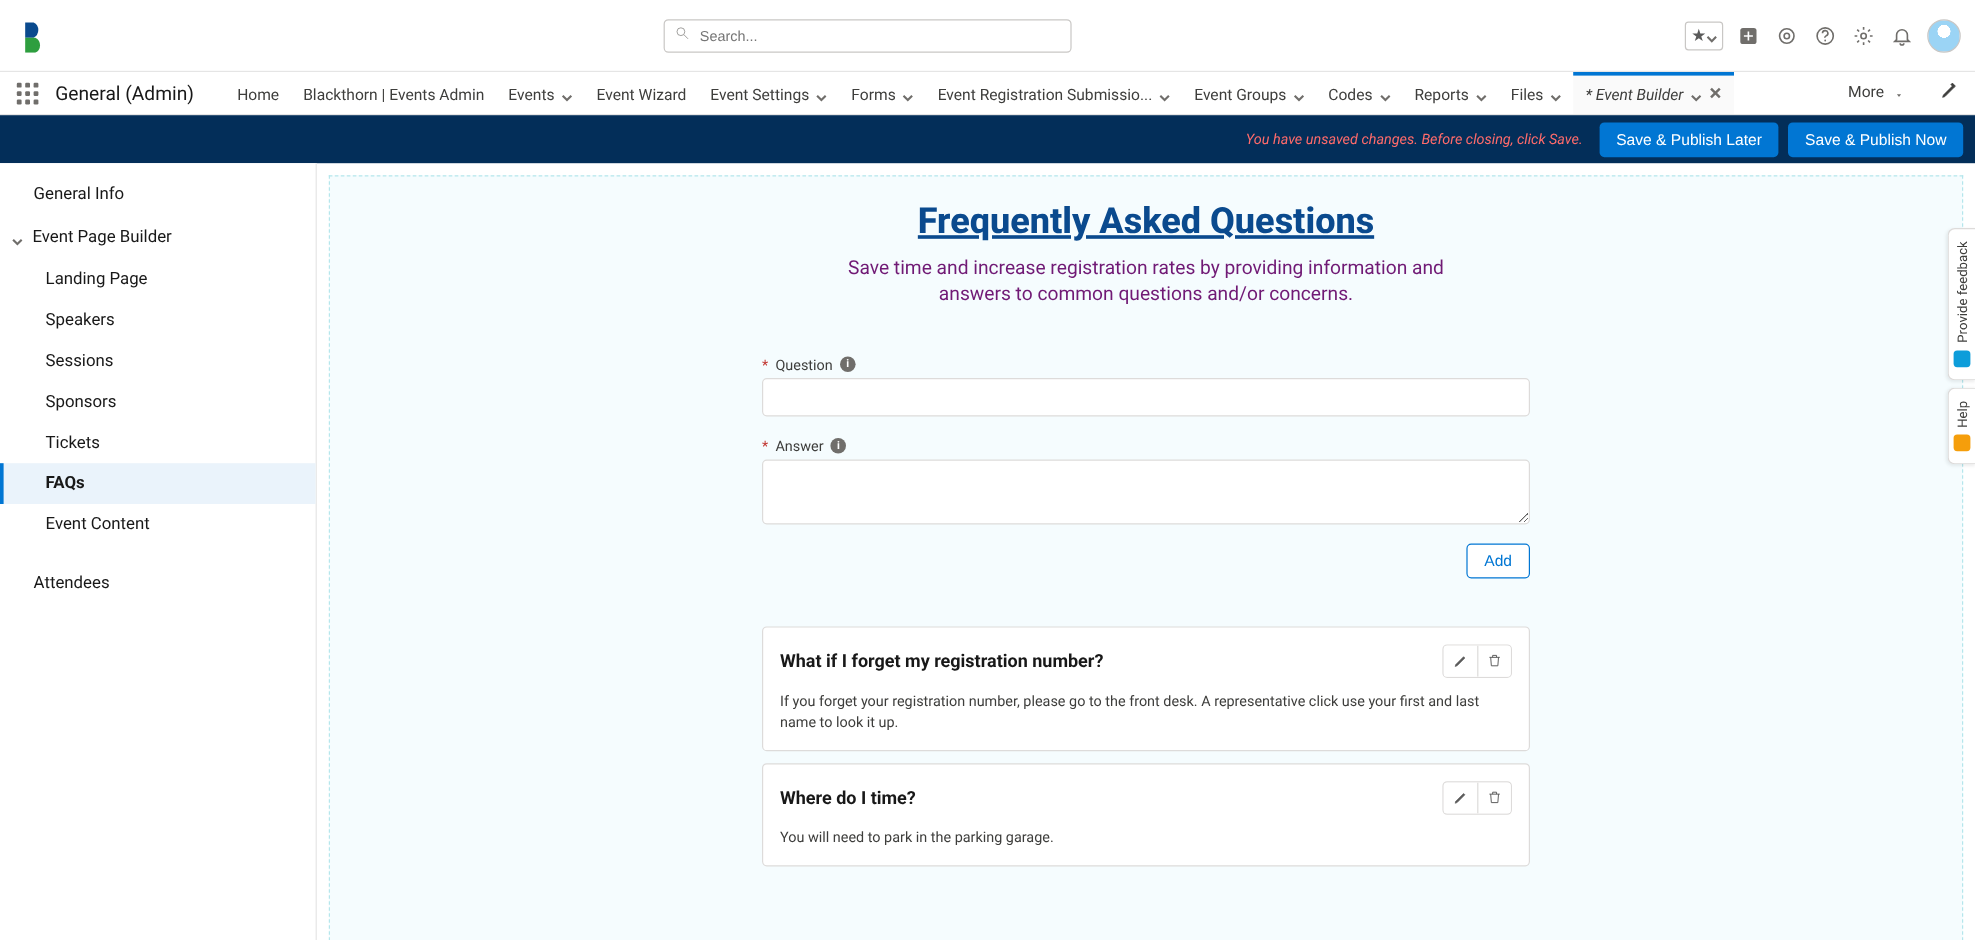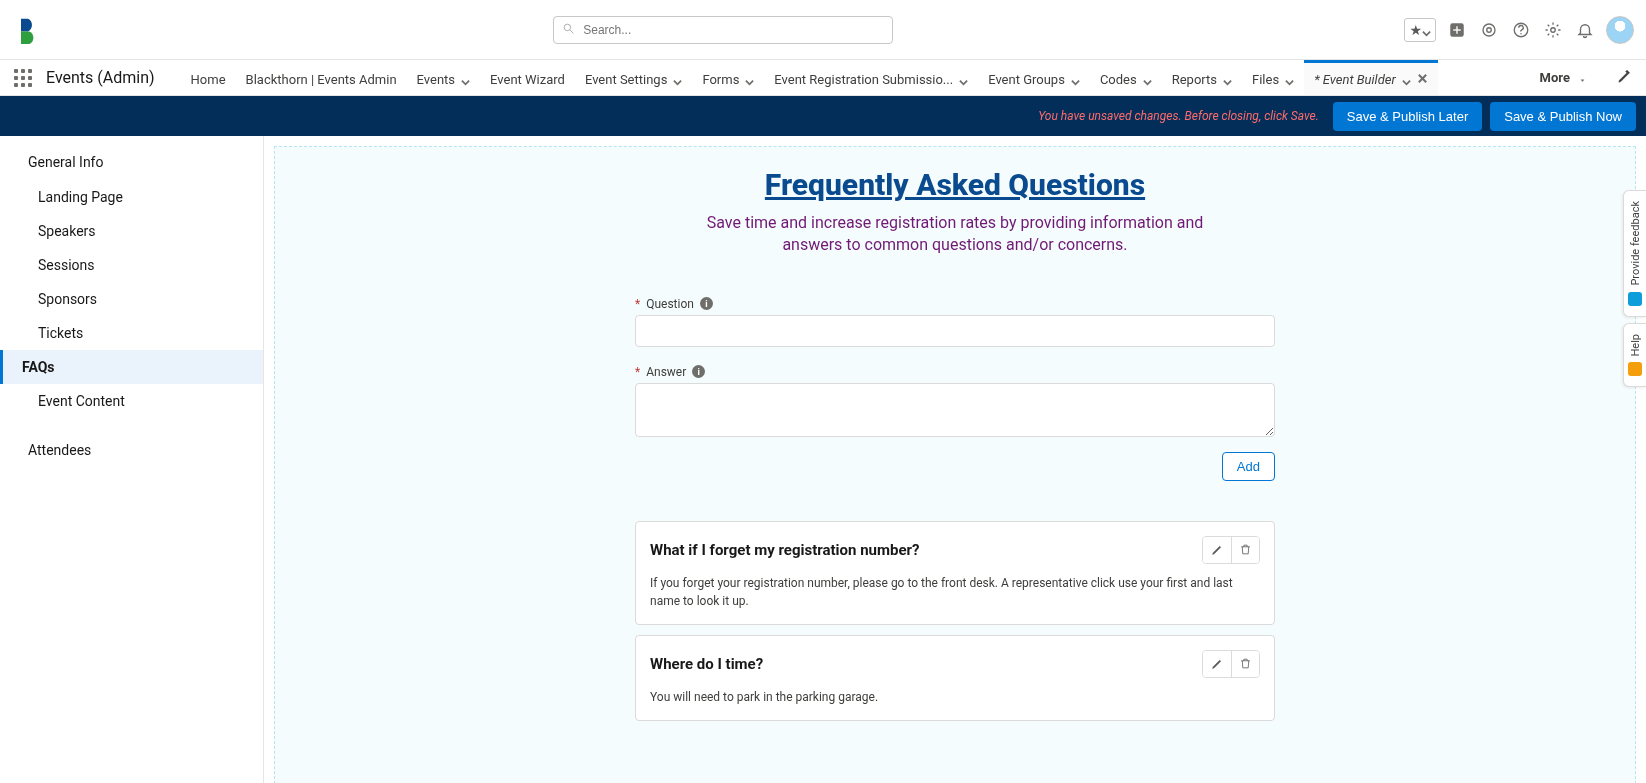--- a/index.html
+++ b/index.html
@@ -63,42 +63,42 @@
     position:relative;border-top:3px solid transparent;white-space:nowrap;
   }
   .nav-item .caret{margin-left:6px;}
   .caret{width:9px;height:9px;display:inline-block;}
   .caret svg{width:9px;height:9px;stroke:#706e6b;fill:none;stroke-width:2;}
   .caretB svg{width:9px;height:9px;stroke:#fff;fill:#706e6b;}
   .nav-item.active{border-top-color:#0176d3;background:#fafafa;}
   .nav-item.active span{font-style:italic;}
   .close-tab{margin-left:6px;color:#706e6b;}
   .close-tab svg{width:11px;height:11px;stroke:#706e6b;stroke-width:2.2;fill:none;}
-  .nav-right{margin-left:auto;display:flex;align-items:center;gap:8px;padding:0 10px;color:#3e3e3c;font-weight:bold;}
+  .nav-right{margin-left:auto;display:flex;align-items:center;gap:8px;padding:0 10px;color:#3e3e3c;}
   .pencil svg{width:15px;height:15px;stroke:#3e3e3c;fill:#3e3e3c;}
 
   
   .action-bar{
     height:40px;background:var(--navy2);display:flex;align-items:center;
     justify-content:flex-end;padding:0 10px;gap:8px;
   }
   .unsaved-msg{color:#ff6b6b;font-style:italic;font-size:12px;margin-right:6px;}
   .btn-primary{
     background:var(--link);color:#fff;border:0;padding:7px 14px;border-radius:4px;
     font-size:13px;font-weight:400;cursor:pointer;
   }
 
   
   .body{display:flex;height:calc(783px - 44px - 36px - 40px);}
   .sidebar{width:264px;border-right:1px solid #e5e5e5;padding-top:8px;background:#fff;flex-shrink:0;}
   .side-item{padding:10px 28px;font-size:14px;color:#181818;}
   .side-parent{display:flex;align-items:center;padding:10px 10px;font-size:14px;color:#181818;}
   .side-parent .caret{margin-right:8px;}
   .side-child{padding:9px 10px 9px 38px;font-size:14px;color:#181818;}
-  .side-child.selected{background:var(--selected);font-weight:700;border-left:3px solid var(--link);padding-left:19px;}
+  .side-child.selected{background:var(--selected);font-weight:700;border-left:3px solid var(--link);padding-left:35px;}
 
   .canvas{
     flex:1;margin:10px;border:1px dashed var(--canvas-border);background:#f5fcfe;
     padding:0 70px 28px 70px;position:relative;overflow:auto;
   }
   .back-link{
     display:flex;align-items:center;gap:6px;color:var(--link);font-size:13px;
     padding:16px 0 12px 0;margin-left:-50px;
   }
   .back-link svg{width:12px;height:12px;stroke:var(--link);fill:none;stroke-width:2;}
@@ -211,21 +211,21 @@
       <i></i>
         <i></i>
         <i></i>
         <i></i>
         <i></i>
         <i></i>
         <i></i>
         <i></i>
         <i></i>
     </div>
-    <div class="nav-title">Events (Admin)</div>
+    <div class="nav-title">General (Admin)</div>
   </div>
   <div class="nav-items" id="nav-items">
       <div class="nav-item">
         <span>Home</span>
       </div>
       <div class="nav-item">
         <span>Blackthorn | Events Admin</span>
       </div>
       <div class="nav-item">
         <span>Events</span>
@@ -306,20 +306,26 @@
 
 <div class="action-bar">
   <span class="unsaved-msg">You have unsaved changes. Before closing, click Save.</span>
   <button class="btn-primary">Save &amp; Publish Later</button>
   <button class="btn-primary">Save &amp; Publish Now</button>
 </div>
 
 <div class="body">
   <div class="sidebar">
     <div class="side-item">General Info</div>
+    <div class="side-parent">
+      <span class="caret"><svg viewBox="0 0 10 10">
+            <polyline points="1,3 5,7 9,3"></polyline>
+          </svg></span>
+      <span>Event Page Builder</span>
+    </div>
     <div id="side-children">
         <div class="side-child">Landing Page</div>
         <div class="side-child">Speakers</div>
         <div class="side-child">Sessions</div>
         <div class="side-child">Sponsors</div>
         <div class="side-child">Tickets</div>
         <div class="side-child selected">FAQs</div>
         <div class="side-child">Event Content</div>
       </div>
     <div style="height:14px"></div>

